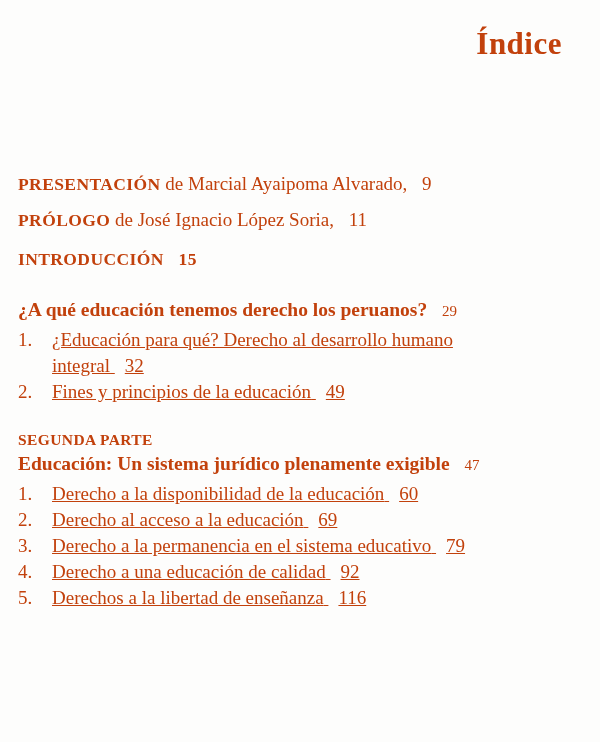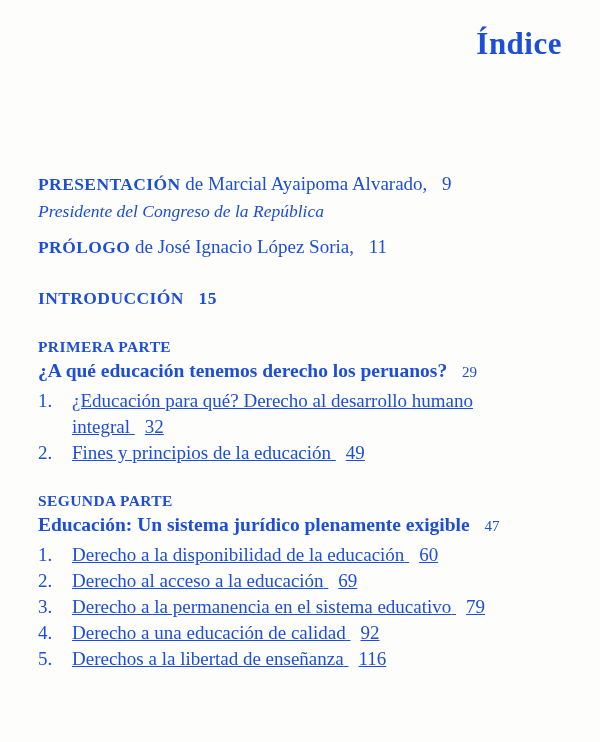--- a/index.html
+++ b/index.html
@@ -5,36 +5,36 @@
   html, body {
     margin: 0;
     padding: 0;
     background: #fdfdfc;
   }
   .page {
     position: relative;
     width: 600px;
     height: 742px;
     background: #fdfdfc;
-    color: #1d4ed8;
+    color: #c2410c;
     font-family: "Liberation Serif", "DejaVu Serif", serif;
     overflow: hidden;
     box-sizing: border-box;
   }
   .title {
     text-align: right;
     padding-right: 38px;
     margin-top: 26px;
     font-size: 31px;
     font-weight: bold;
     letter-spacing: 0.5px;
     line-height: 36px;
   }
   .content {
-    padding-left: 38px;
+    padding-left: 18px;
     padding-right: 36px;
   }
   .front-block {
     font-size: 19px;
     line-height: 27px;
   }
   .front-1 { margin-top: 108px; }
   .front-2 { margin-top: 8px; }
   .front-line { white-space: nowrap; }
   .caps-label {
@@ -45,21 +45,21 @@
   .subtitle {
     font-style: italic;
     font-size: 17.5px;
     line-height: 27px;
     white-space: nowrap;
   }
   .pg {
     margin-left: 10px;
   }
   .intro-block {
-    margin-top: 24px;
+    margin-top: 12px;
     font-size: 17.5px;
     font-weight: bold;
     letter-spacing: 0.4px;
     line-height: 27px;
     font-family: Liberation Serif, serif;
   }
   .intro-block .pg { font-weight: bold; }
   .part-block { margin-top: 24px; }
   .part-heading {
     font-weight: bold;
@@ -95,38 +95,36 @@
   <div class="title">Índice</div>
 
   <div class="content">
 
     <div class="front-block front-1">
       <div class="front-line">
         <span class="caps-label">PRESENTACIÓN</span>
         <span>de Marcial Ayaipoma Alvarado,</span>
         <span class="pg">9</span>
       </div>
-      <div class="subtitle">Presidente del Congreso de la República</div>
     </div>
 
     <div class="front-block front-2">
       <div class="front-line">
         <span class="caps-label">PRÓLOGO</span>
         <span>de José Ignacio López Soria,</span>
         <span class="pg">11</span>
       </div>
     </div>
 
     <div class="intro-block">
       <span>INTRODUCCIÓN</span>
       <span class="pg">15</span>
     </div>
 
     <div class="part-block">
-      <div class="part-heading">PRIMERA PARTE</div>
       <div class="part-title">
         <span>¿A qué educación tenemos derecho los peruanos?</span>
         <span class="pg">29</span>
       </div>
       <div class="items">
         <div class="item">
           <span class="num">1.</span>
           <div class="itext">
             <div class="iline">¿Educación para qué? Derecho al desarrollo humano</div>
             <div class="iline">

